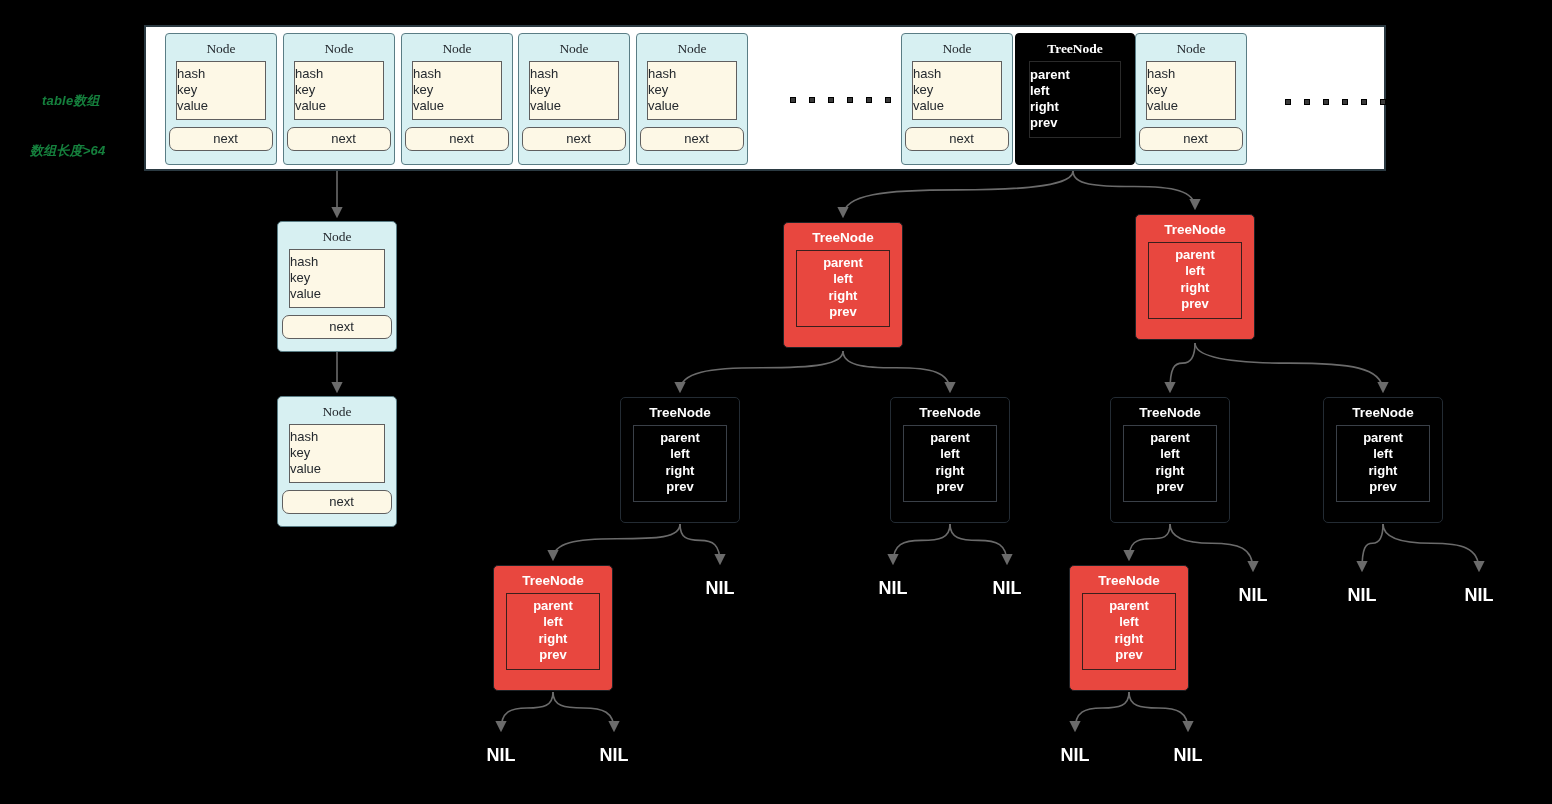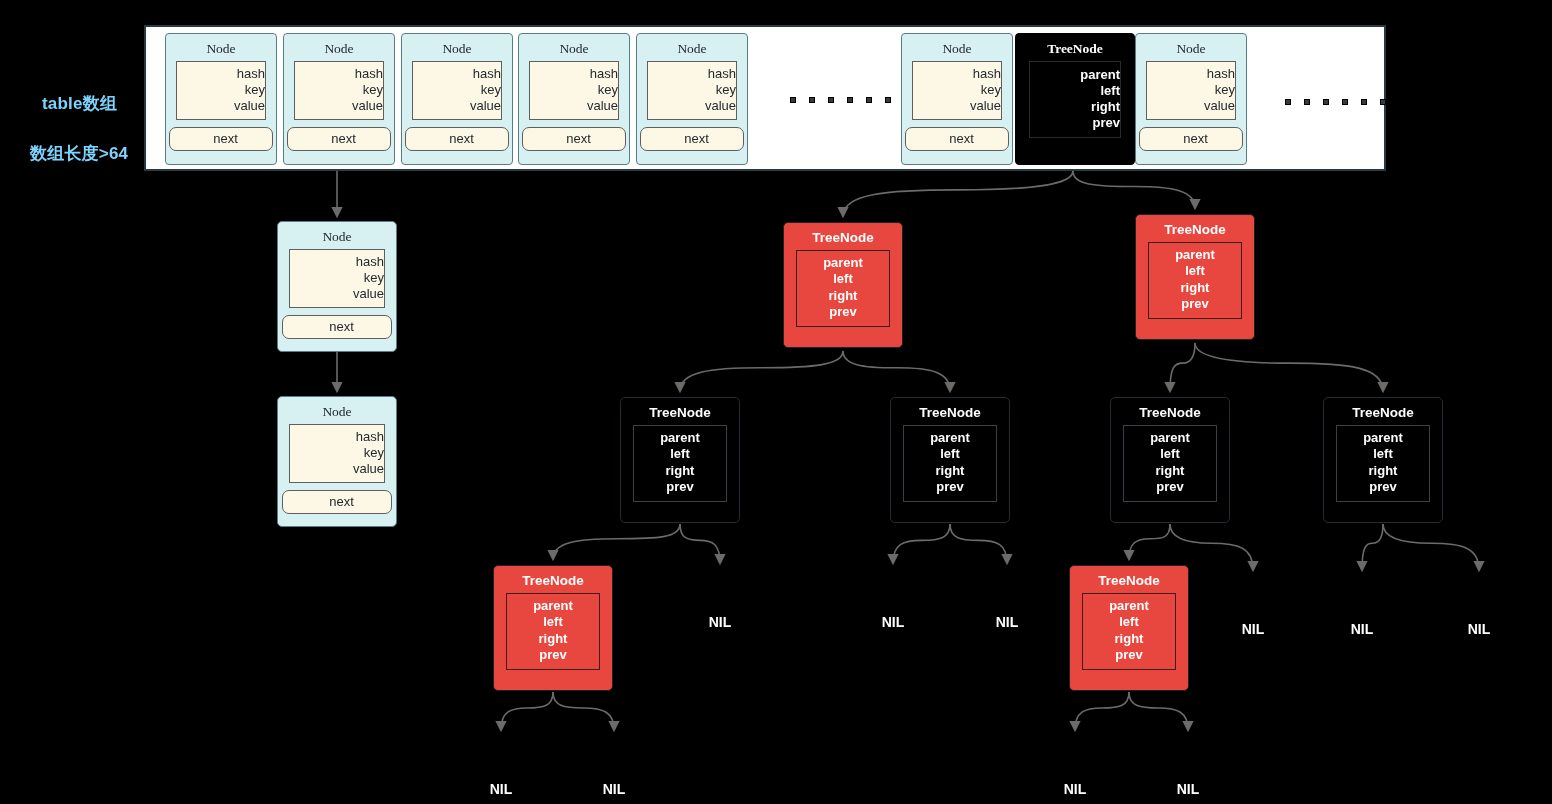--- a/index.html
+++ b/index.html
@@ -20,25 +20,26 @@
     left: 0;
     top: 0;
     width: 1552px;
     height: 804px;
     pointer-events: none;
   }
 
   
   .anno {
     position: absolute;
-    color: #7dd3fc;
-    font-size: 17px;
+    color: #15803d;
+    font-size: 13px;
     font-weight: bold;
     letter-spacing: 0.2px;
     white-space: nowrap;
+    font-style: italic;
   }
 
   
   .table-array {
     position: absolute;
     left: 144px;
     top: 25px;
     width: 1242px;
     height: 146px;
     background: #ffffff;
@@ -73,21 +74,21 @@
     margin-bottom: 5px;
     line-height: 1;
     font-family: Liberation Serif, serif;
   }
   .cell.node .cell-title { color: #24292e; }
   .cell.treenode-black .cell-title { color: #ffffff; font-weight: bold; }
 
   .field-box {
     width: 90px;
     box-sizing: border-box;
-    text-align: right;
+    text-align: left;
     font-size: 13px;
     line-height: 16px;
     padding: 4px 0 5px 0;
   }
   .cell.node .field-box {
     background: #fdf8e6;
     border: 1.5px solid #5f5f5f;
     color: #24292e;
   }
   .cell.treenode-black .field-box {
@@ -188,25 +189,24 @@
     font-weight: bold;
     padding: 4px 0 5px 0;
   }
   .box.tn-red .tn-fields { border: 1.5px solid #3a1f1d; }
   .box.tn-black .tn-fields { border: 1.5px solid #3a4048; }
 
   
   .nil {
     position: absolute;
     color: #ffffff;
-    font-size: 14px;
+    font-size: 18px;
     font-weight: bold;
     white-space: nowrap;
     transform: translateX(-50%);
-    margin-top: 36px;
   }
 </style>
 </head>
 <body>
 
 <div id="canvas">
 
   <svg id="edges" viewBox="0 0 1552 804">
     <defs>
       <marker id="ah" viewBox="0 0 10 10" refX="8" refY="5" markerWidth="7" markerHeight="7" orient="auto-start-reverse">

